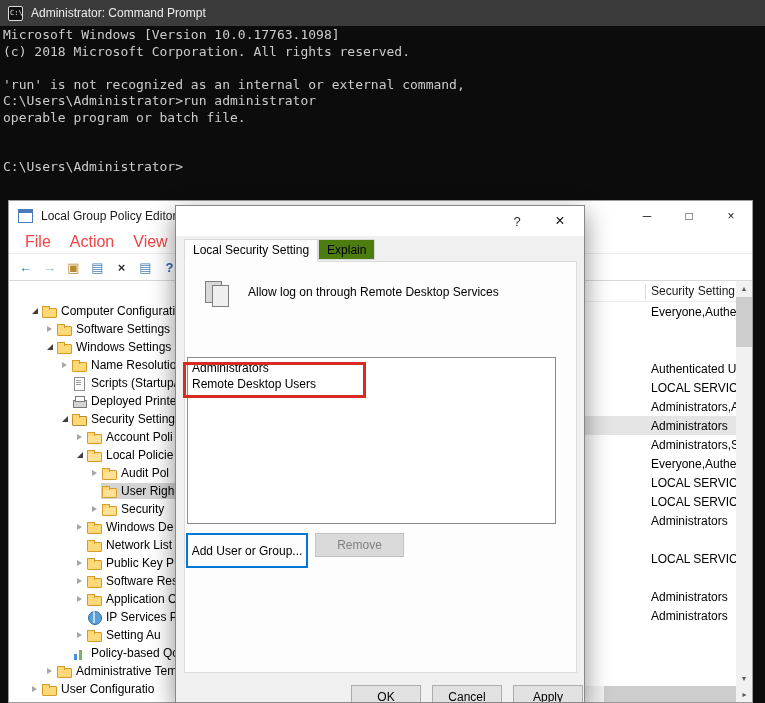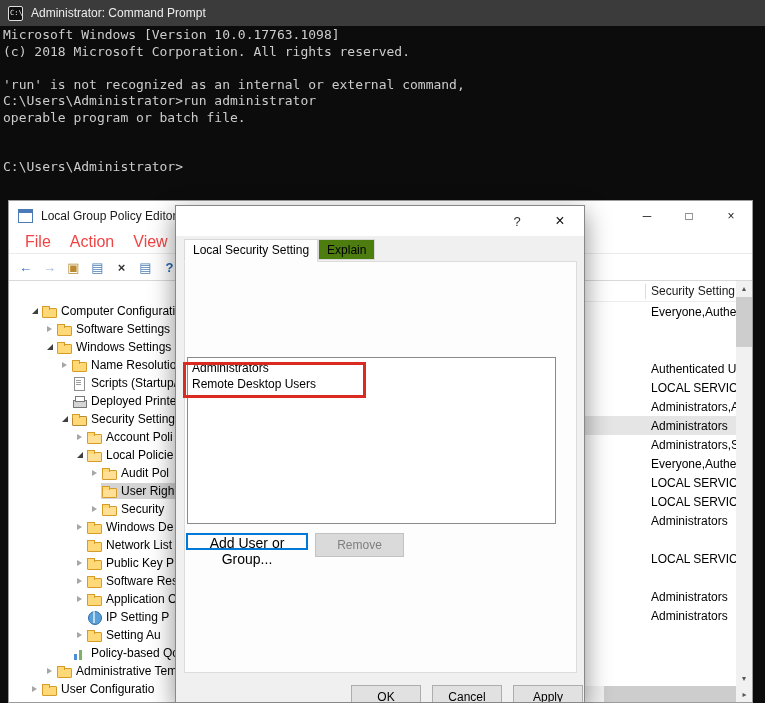--- a/index.html
+++ b/index.html
@@ -123,21 +123,21 @@
   .policy-head { position: absolute; left: 18px; top: 16px; display: flex; align-items: center; gap: 17px; }
   .policy-label { font-size: 12px; }
   .gpo-icon { width: 28px; height: 28px; position: relative; }
   .gpo-icon::before { content: ""; position: absolute; left: 2px; top: 3px; width: 15px; height: 20px;
     background: #d9d9d9; border: 1px solid #7e7e7e; }
   .gpo-icon::after { content: ""; position: absolute; left: 9px; top: 7px; width: 15px; height: 20px;
     background: #efefef; border: 1px solid #7e7e7e; }
   .listbox { position: absolute; left: 2px; top: 95px; width: 369px; height: 167px;
     background: #fff; border: 1px solid #8a8a8a; padding-top: 2px; }
   .lb-item { height: 16px; display: flex; align-items: center; padding-left: 4px; font-size: 12px; }
-  .add-btn { position: absolute; left: 1px; top: 271px; width: 122px; height: 17px; font-size: 14px;
+  .add-btn { position: absolute; left: 1px; top: 271px; width: 122px; height: 35px; font-size: 12px;
     font-family: inherit; background: #fdfdfd; border: 2px solid #0078d7; color: #000; }
   .remove-btn { position: absolute; left: 130px; top: 271px; width: 89px; height: 24px; font-size: 12px;
     font-family: inherit; background: #dadada; border: 1px solid #c2c2c2; color: #7f7f7f; }
   .dlg-btn { position: absolute; top: 479px; height: 23px; width: 70px; font-size: 12px;
     font-family: inherit; background: #e1e1e1; border: 1px solid #adadad; color: #000; }
   .btn-ok { left: 175px; } .btn-cancel { left: 256px; } .btn-apply { left: 337px; }
   .red-box { position: absolute; left: 7px; top: 156px; width: 183px; height: 36px;
     border: 3px solid #d92b1f; z-index: 5; pointer-events: none; }
 </style>
 </head>
@@ -309,21 +309,21 @@
             <span class="chev closed"></span>
             <span class="t-inner">
               <span class="icon ic-folder"></span>
               <span class="tlabel">Application C</span>
             </span>
           </div>
           <div class="tree-item" style="padding-left: 64px;">
             <span class="chev none"></span>
             <span class="t-inner">
               <span class="icon ic-globe"></span>
-              <span class="tlabel">IP Setting P</span>
+              <span class="tlabel">IP Services P</span>
             </span>
           </div>
           <div class="tree-item" style="padding-left: 64px;">
             <span class="chev closed"></span>
             <span class="t-inner">
               <span class="icon ic-folder"></span>
               <span class="tlabel">Setting Au</span>
             </span>
           </div>
           <div class="tree-item" style="padding-left: 49px;">
@@ -423,20 +423,24 @@
   <div class="dialog">
     <div class="dlg-titlebar">
       <div class="dlg-help">?</div>
       <div class="dlg-close">×</div>
     </div>
     <div class="dlg-tabs">
       <div class="tab active">Local Security Setting</div>
       <div class="tab">Explain</div>
     </div>
     <div class="dlg-page">
+      <div class="policy-head">
+        <div class="gpo-icon"></div>
+        <div class="policy-label">Allow log on through Remote Desktop Services</div>
+      </div>
       <div class="listbox" id="dlg-list">
           <div class="lb-item">Administrators</div>
           <div class="lb-item">Remote Desktop Users</div>
         </div>
       <button class="add-btn" style="border-color: rgb(0, 120, 215);">Add User or Group...</button>
       <button class="remove-btn" disabled="">Remove</button>
     </div>
     <button class="dlg-btn btn-ok">OK</button>
     <button class="dlg-btn btn-cancel">Cancel</button>
     <button class="dlg-btn btn-apply">Apply</button>

